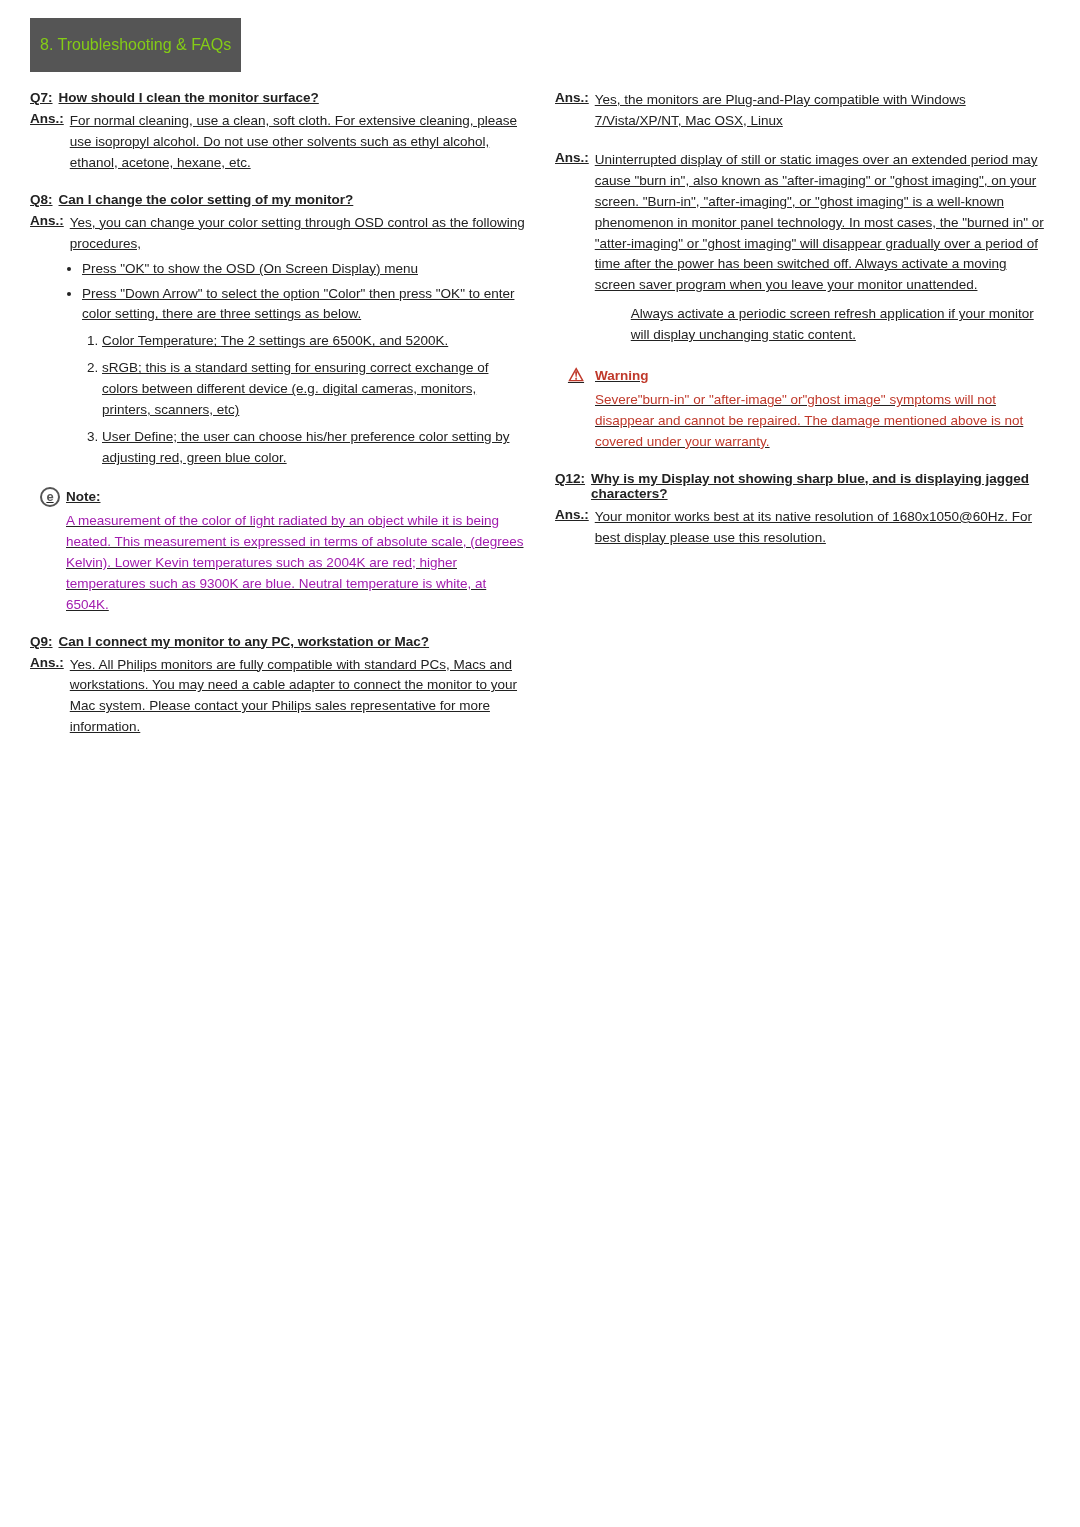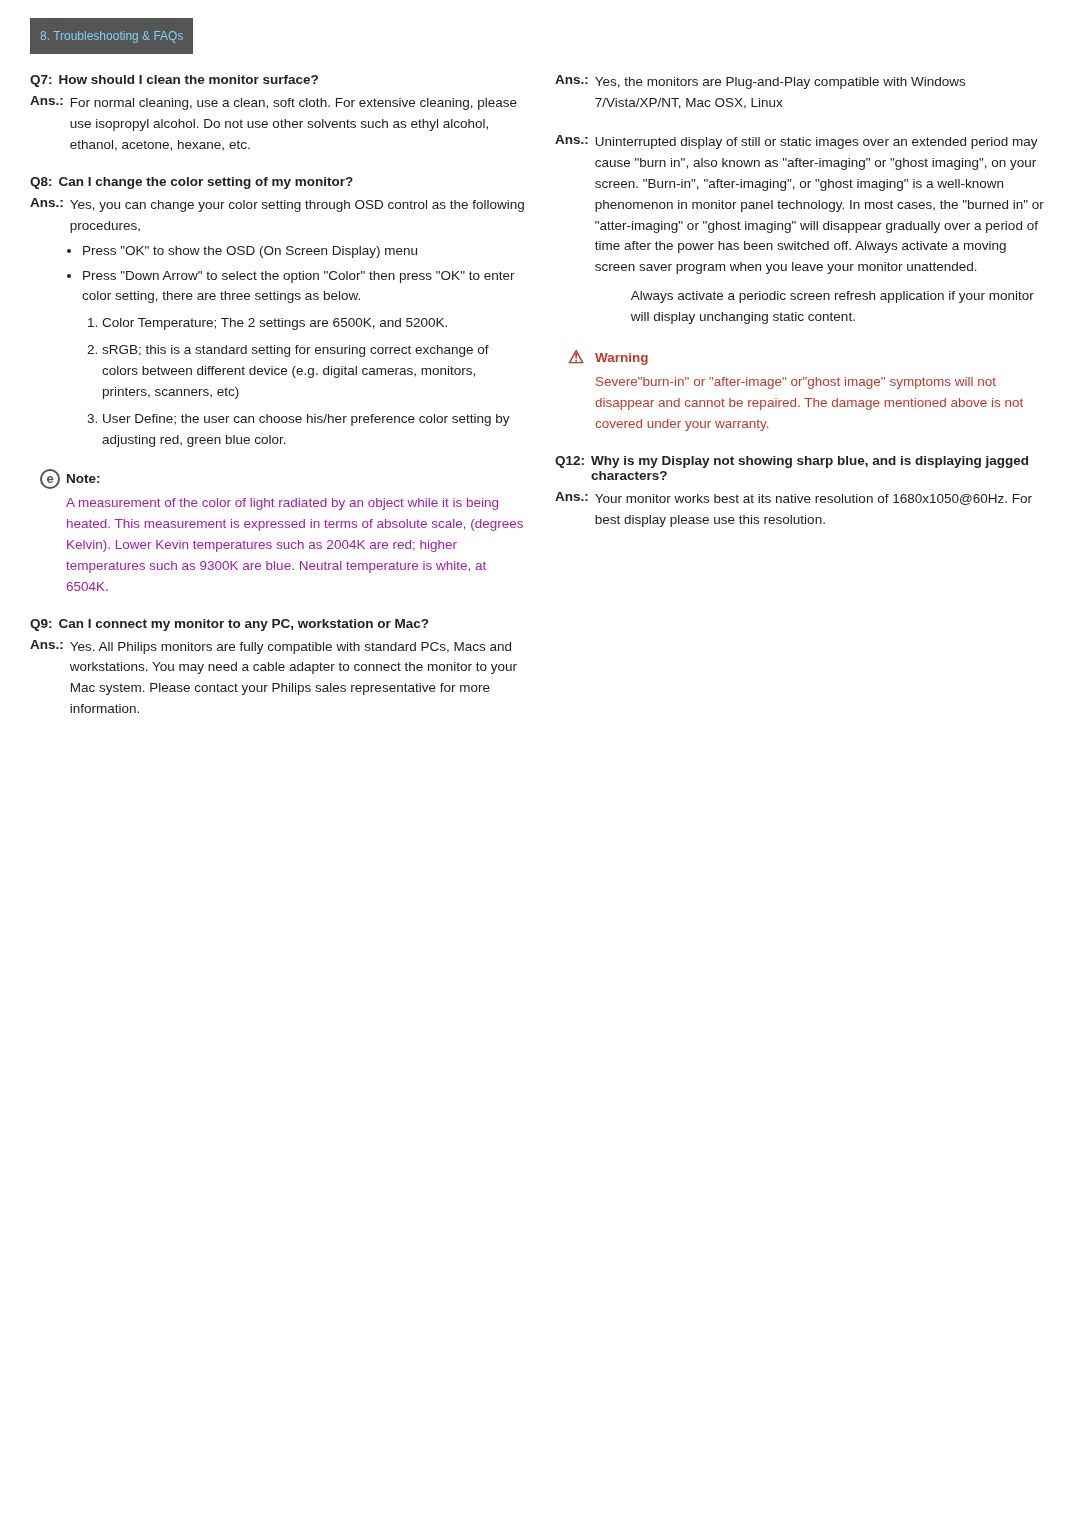--- a/index.html
+++ b/index.html
@@ -15,30 +15,31 @@
 
     .page {
       width: 1080px;
       min-height: 1527px;
       padding: 18px 30px 40px 30px;
       position: relative;
     }
 
     .breadcrumb-bar {
       background: #555;
-      color: #7dd3fc;
-      font-size: 12px;
-      padding: 11px 10px;
+      color: #84cc16;
+      font-size: 16px;
+      padding: 18px 10px;
       display: inline-block;
       margin-bottom: 18px;
     }
 
     .two-col {
       display: flex;
       gap: 30px;
+      text-decoration: underline;
     }
 
     .col {
       flex: 1;
     }
 
     .qa-block {
       margin-bottom: 18px;
     }
 

